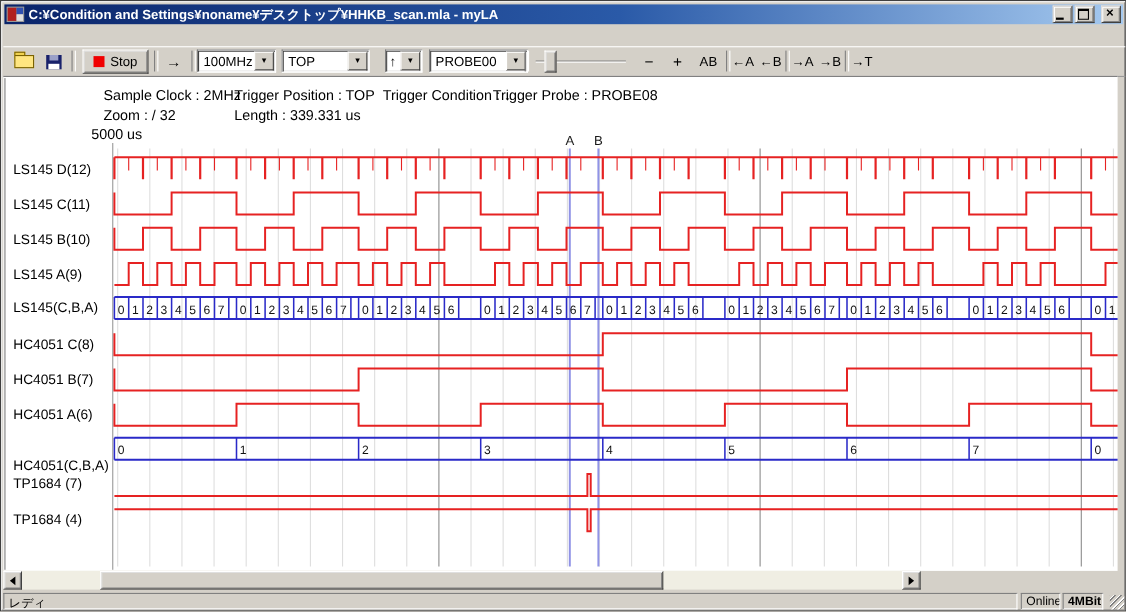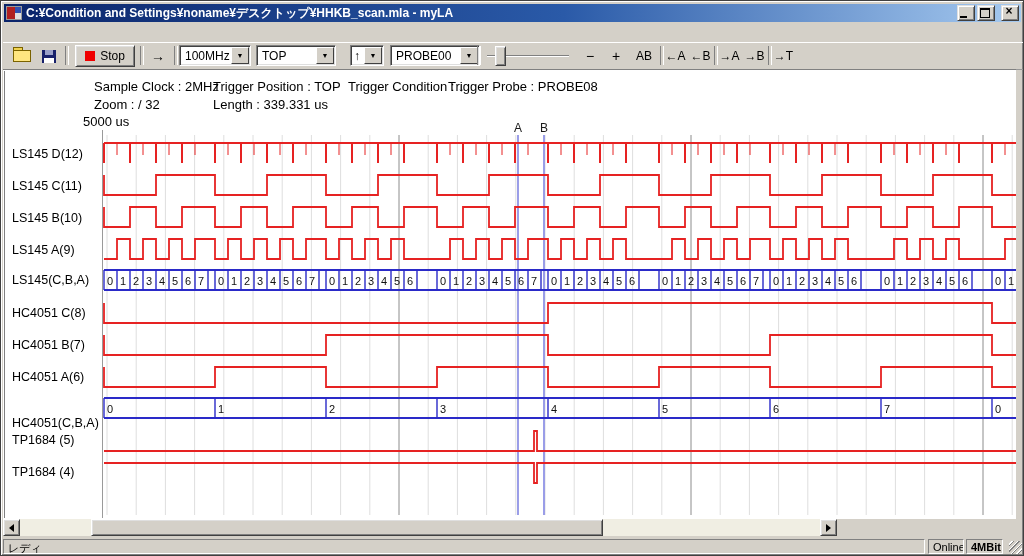--- a/index.html
+++ b/index.html
@@ -156,21 +156,21 @@
 
     <div class="siglabel" style="top:77px;">LS145 D(12)</div>
     <div class="siglabel" style="top:109px;">LS145 C(11)</div>
     <div class="siglabel" style="top:141px;">LS145 B(10)</div>
     <div class="siglabel" style="top:173px;">LS145 A(9)</div>
     <div class="siglabel" style="top:203px;">LS145(C,B,A)</div>
     <div class="siglabel" style="top:236px;">HC4051 C(8)</div>
     <div class="siglabel" style="top:268px;">HC4051 B(7)</div>
     <div class="siglabel" style="top:300px;">HC4051 A(6)</div>
     <div class="siglabel" style="top:331px;margin-top:15px;">HC4051(C,B,A)</div>
-    <div class="siglabel" style="top:363px;">TP1684 (5)</div>
+    <div class="siglabel" style="top:363px;">TP1684 (7)</div>
     <div class="siglabel" style="top:395px;">TP1684 (4)</div>
 
     <svg id="plot" width="918" height="402" viewBox="100 116 918 402">
       <text x="517" y="130" text-anchor="middle" font-size="12" fill="#1a1a1a">A</text>
       <text x="543" y="130" text-anchor="middle" font-size="12" fill="#1a1a1a">B</text>
       <g id="wave-g">
           <line x1="106" y1="133" x2="106" y2="513" stroke="#dedede" stroke-width="1"></line>
           <line x1="135.2" y1="133" x2="135.2" y2="513" stroke="#dedede" stroke-width="1"></line>
           <line x1="164.4" y1="133" x2="164.4" y2="513" stroke="#dedede" stroke-width="1"></line>
           <line x1="193.6" y1="133" x2="193.6" y2="513" stroke="#dedede" stroke-width="1"></line>

